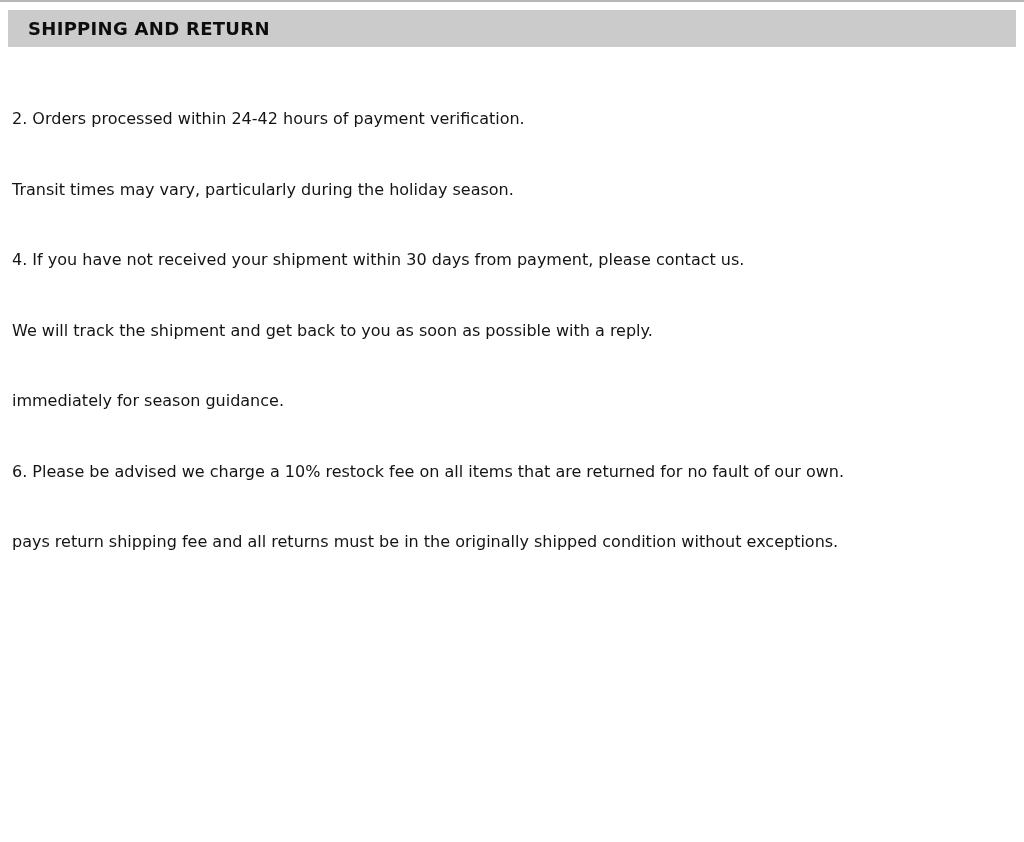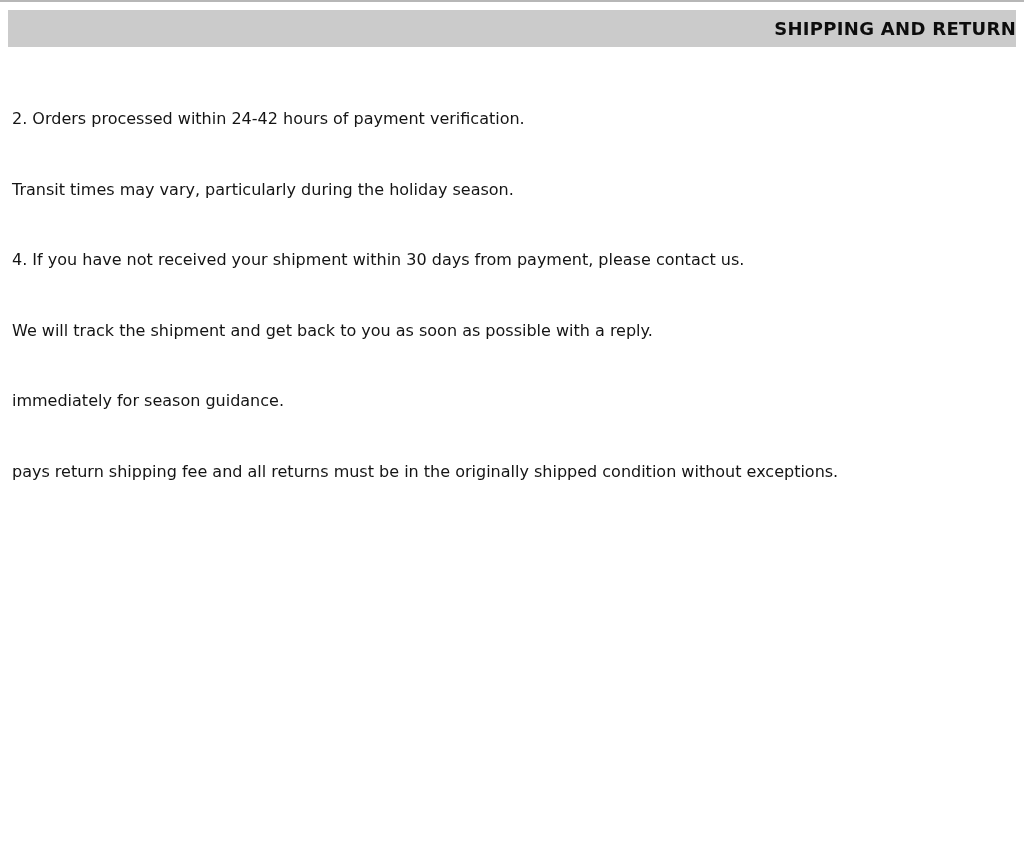--- a/index.html
+++ b/index.html
@@ -8,21 +8,21 @@
     box-sizing:border-box;
     background:#ffffff;
     border-top:2px solid #b7b7b7;
     overflow:hidden;
     font-family:"DejaVu Sans", "Liberation Sans", sans-serif;
   }
   .bar {
     margin:0 8px;
     height:37px;
     background:#cbcbcb;
-    display:flex; align-items:center; justify-content:flex-end;
+    display:flex; align-items:center; justify-content:flex-start;padding-left:20px;
   }
   .bar-title {
     font-weight:bold;
     font-size:18px;
     letter-spacing:0.3px;
     color:#0d0d0d;
   }
   .first-bar { margin-top:8px; }
   .section {
     margin:13px 6px 13px 12px;
@@ -38,17 +38,18 @@
 
 <div class="bar first-bar">
   <span class="bar-title">SHIPPING AND RETURN</span>
 </div>
 <div class="section">
   <div class="ln">2. Orders processed within 24-42 hours of payment verification.</div>
   <div class="ln">Transit times may vary, particularly during the holiday season.</div>
   <div class="ln">4. If you have not received your shipment within 30 days from payment, please contact us.</div>
   <div class="ln">We will track the shipment and get back to you as soon as possible with a reply.</div>
   <div class="ln">immediately for season guidance.</div>
+  <div class="ln">6. Please be advised we charge a 10% restock fee on all items that are returned for no fault of our own.</div>
   <div class="ln">pays return shipping fee and all returns must be in the originally shipped condition without exceptions.</div>
   
   
   
 </div>
 
 </body></html>

